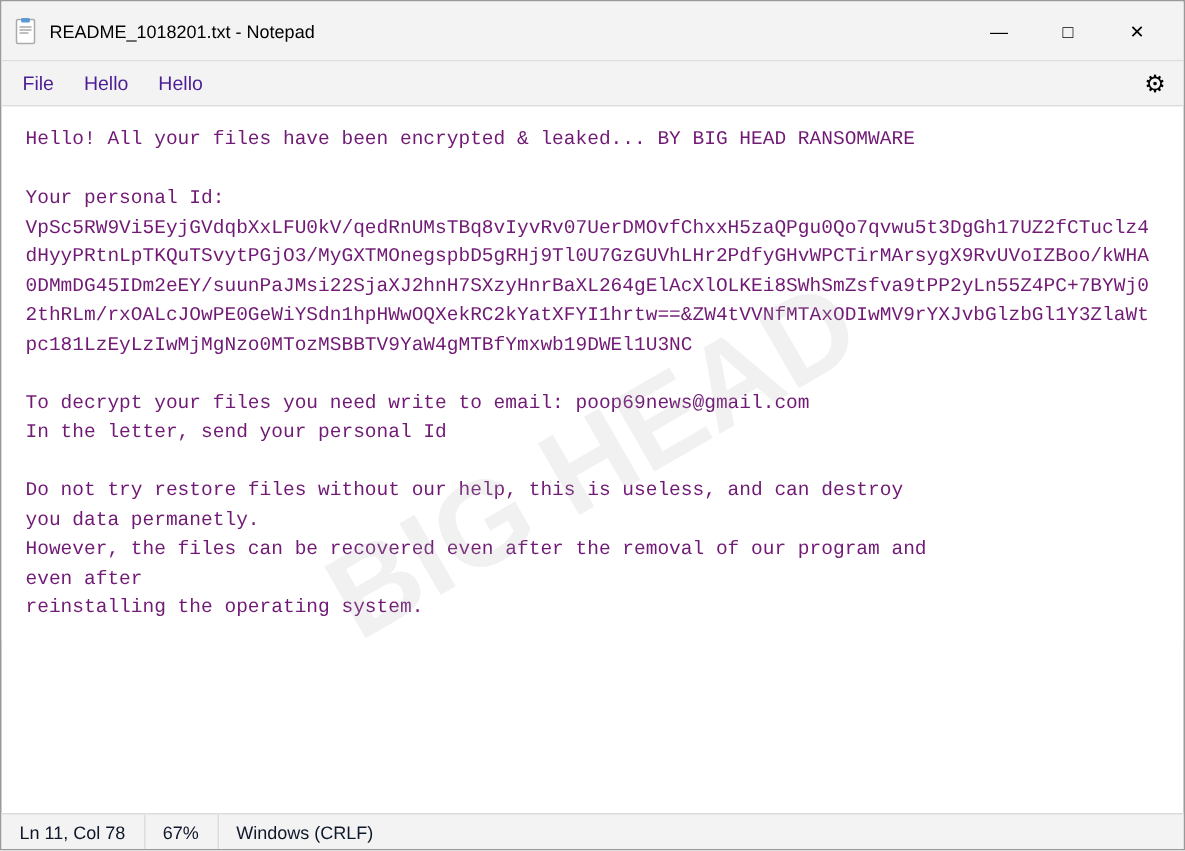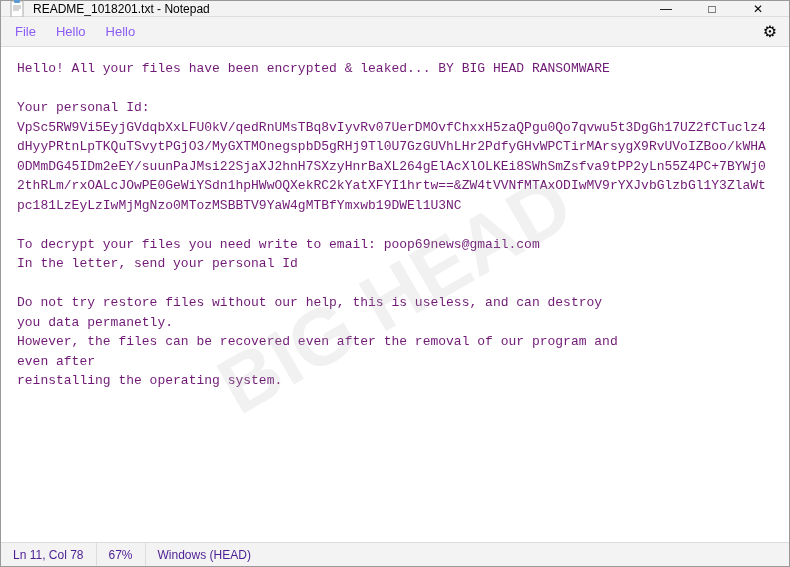--- a/index.html
+++ b/index.html
@@ -15,21 +15,21 @@
       width: 790px;
       height: 567px;
       display: flex;
       flex-direction: column;
       border: 1px solid #999;
       background: #fff;
     }
 
     .title-bar {
       background: #f3f3f3;
-      height: 16px;
+      height: 40px;
       display: flex;
       align-items: center;
       padding: 0 8px;
       border-bottom: 1px solid #ddd;
       user-select: none;
     }
 
     .title-bar-icon {
       width: 18px;
       height: 18px;
@@ -67,21 +67,21 @@
       align-items: center;
       padding: 0 4px;
       border-bottom: 1px solid #ddd;
       background: #f3f3f3;
     }
 
     .menu-item {
       padding: 4px 10px;
       font-size: 13px;
       cursor: pointer;
-      color: #8b5cf6;
+      color: #4c1d95;
       border-radius: 3px;
     }
 
     .menu-gear {
       margin-left: auto;
       width: 30px;
       height: 30px;
       display: flex;
       align-items: center;
       justify-content: center;
@@ -116,21 +116,21 @@
       z-index: 0;
     }
 
     .status-bar {
       height: 24px;
       background: #f3f3f3;
       border-top: 1px solid #ddd;
       display: flex;
       align-items: center;
       font-size: 12px;
-      color: #4c1d95;
+      color: #0f172a;
     }
 
     .status-segment {
       padding: 0 12px;
       height: 100%;
       display: flex;
       align-items: center;
       border-right: 1px solid #ddd;
     }
     .status-segment:last-child { border-right: none; }
@@ -177,16 +177,16 @@
 Do not try restore files without our help, this is useless, and can destroy
 you data permanetly.
 However, the files can be recovered even after the removal of our program and
 even after
 reinstalling the operating system.</div>
   </div>
 
   <div class="status-bar">
     <div class="status-segment">Ln 11, Col 78</div>
     <div class="status-segment">67%</div>
-    <div class="status-segment">Windows (HEAD)</div>
+    <div class="status-segment">Windows (CRLF)</div>
   </div>
 
 </div>
 
 </body></html>

